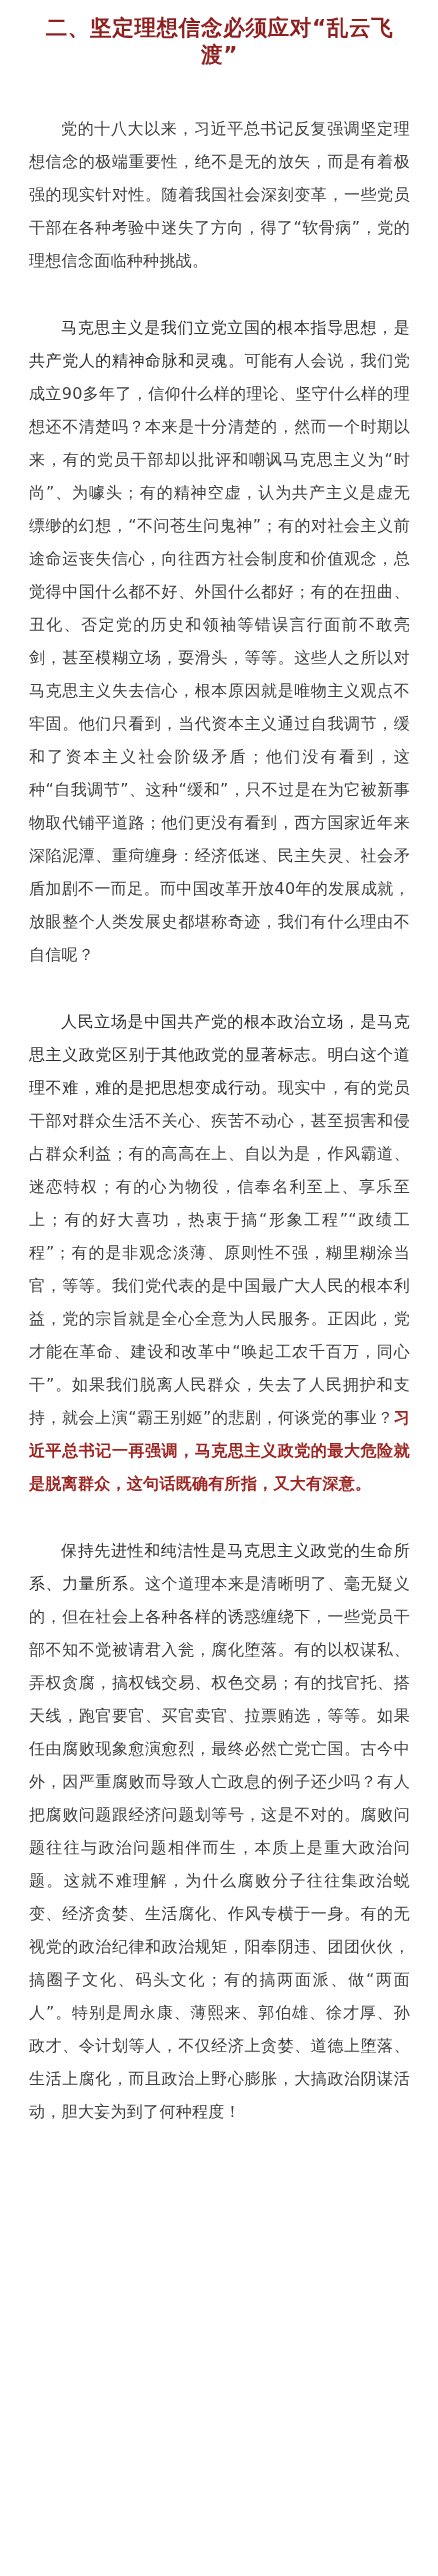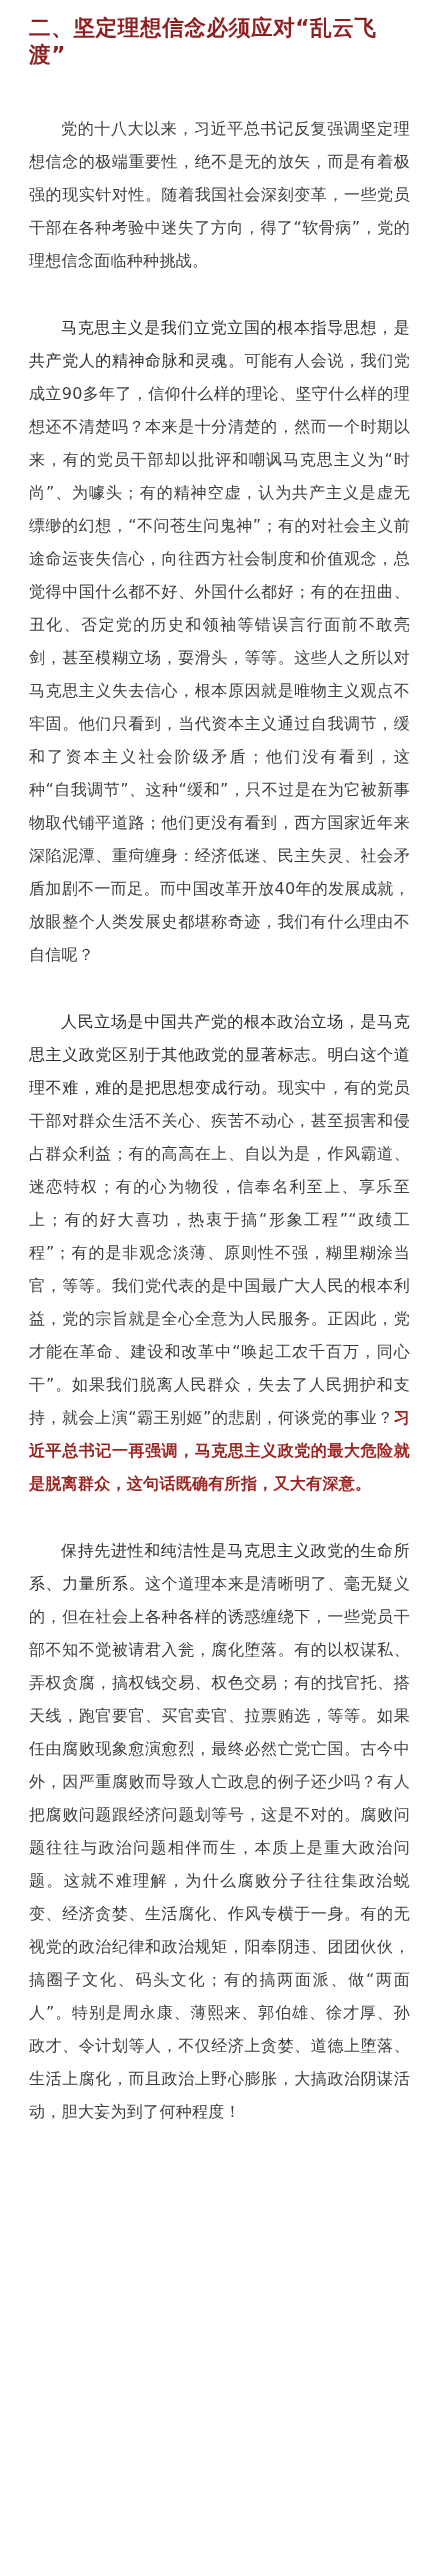--- a/index.html
+++ b/index.html
@@ -11,21 +11,21 @@
     width: 439px;
     font-family: "DejaVu Sans", sans-serif;
   }
   .article {
     box-sizing: border-box;
     width: 439px;
     padding: 15px 29px 23px 29px;
   }
   .article-title {
     margin: 0 0 43px 0;
-    text-align: left;
+    text-align: center;
     font-size: 21.6px;
     line-height: 1.25;
     font-weight: bold;
     letter-spacing: 0.6px;
   }
   .article-body p.para {
     margin: 0 0 34px 0;
     font-size: 16px;
     line-height: 33px;
     text-align: justify;

